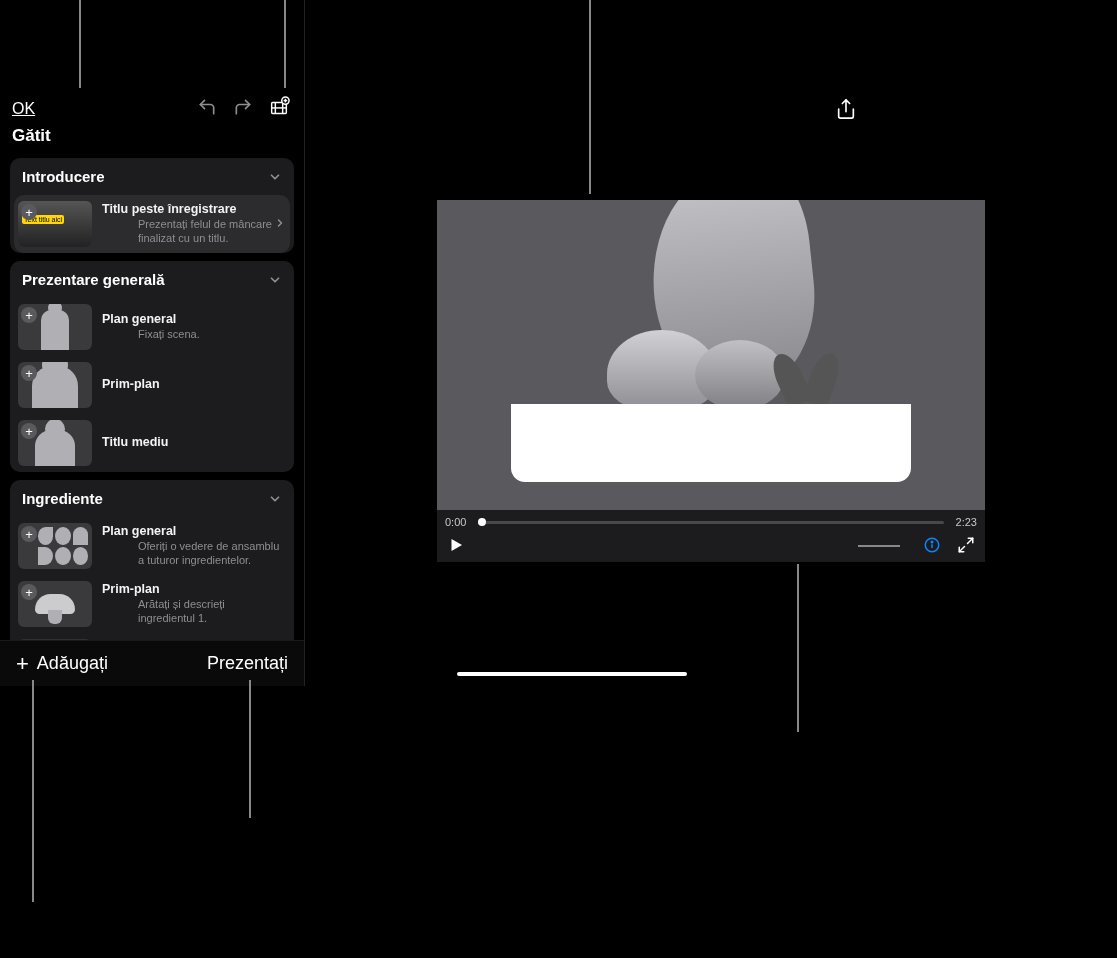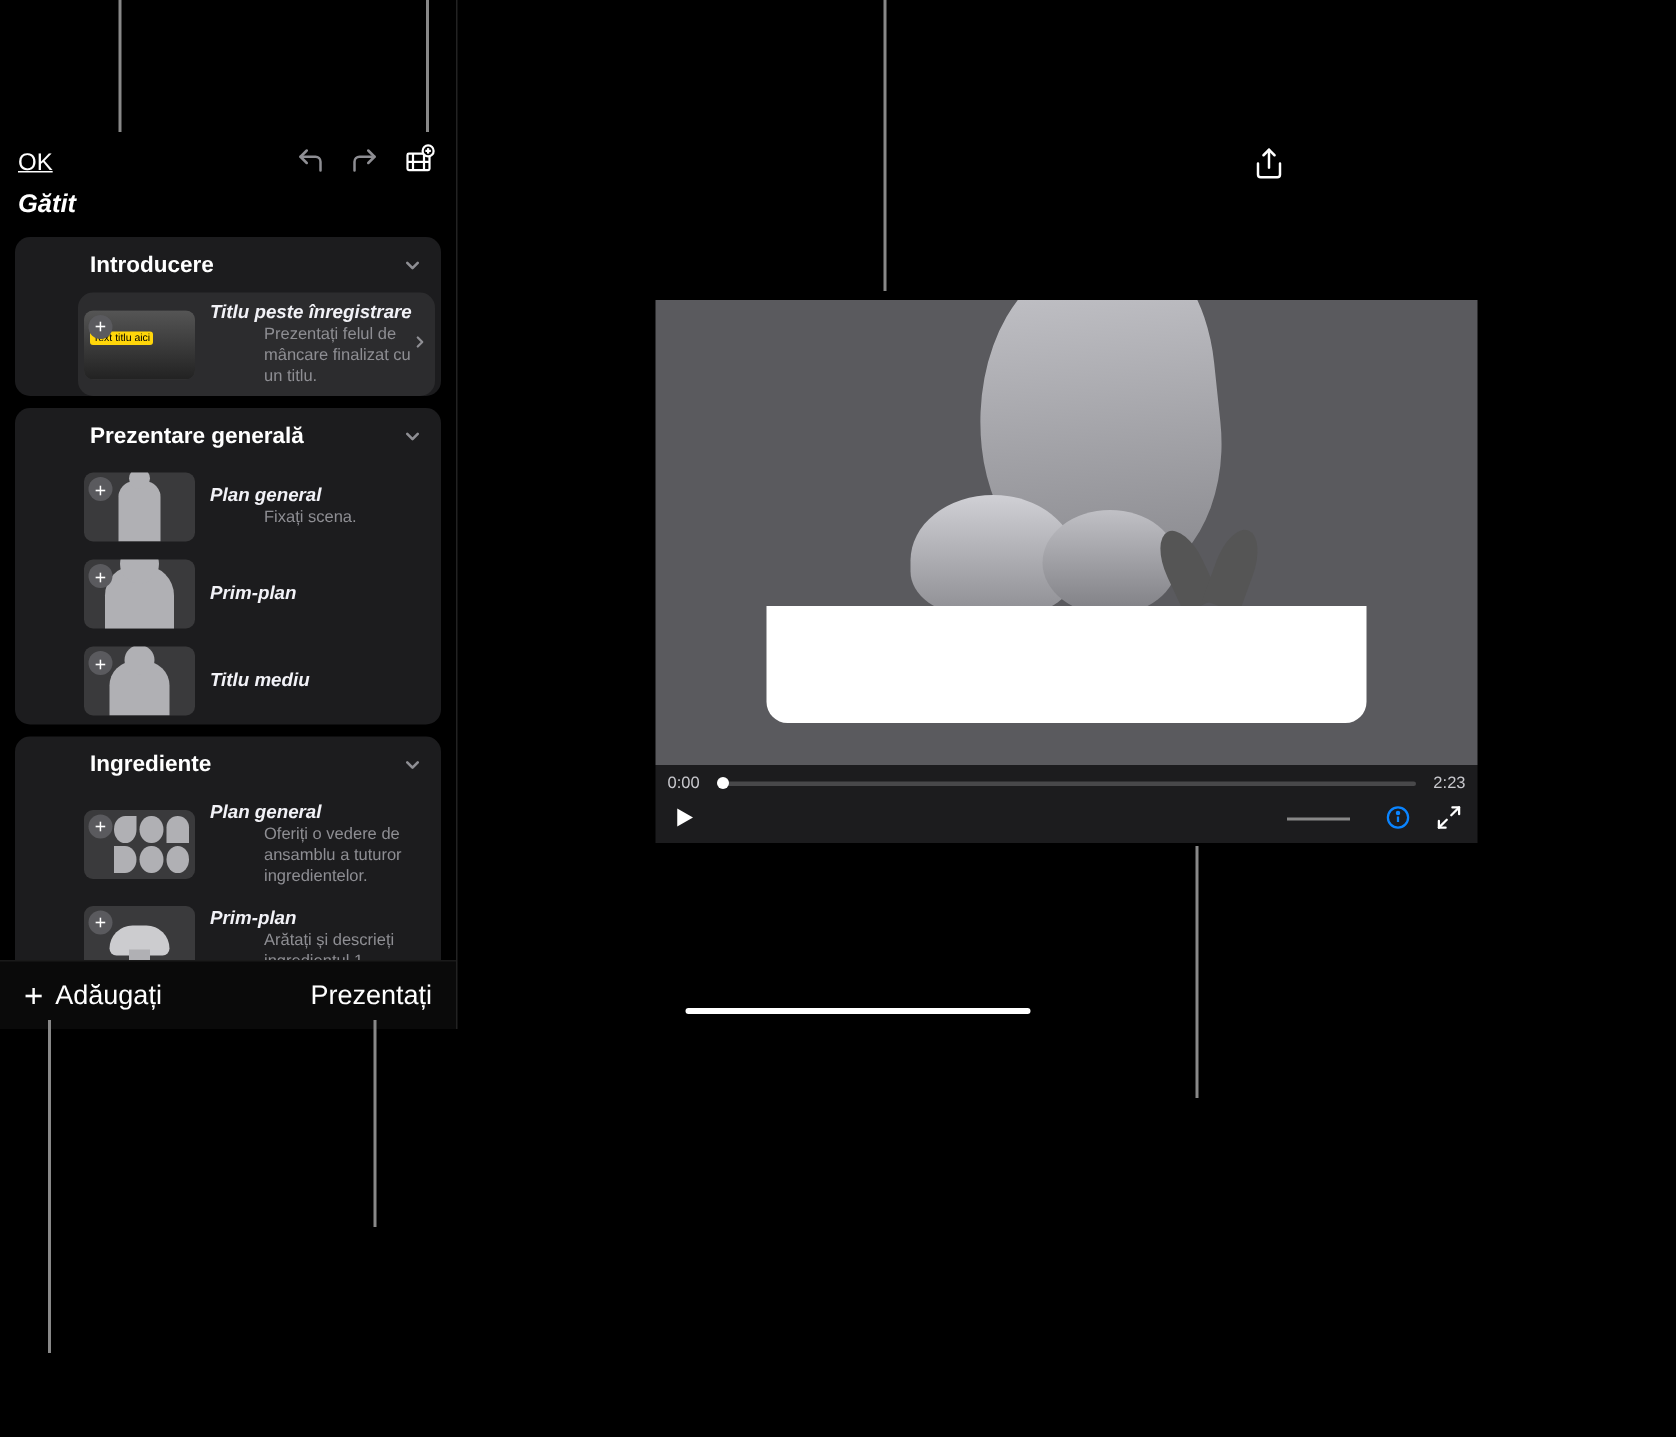--- a/index.html
+++ b/index.html
@@ -39,21 +39,20 @@
     left: 12px;
     text-decoration: underline;
   }
   .project-title {
     font-size: 17px;
     font-weight: 600;
     color: #fff;
     position: absolute;
     top: 126px;
     left: 12px;
-    font-style: italic;
   }
   .header-icons-sidebar {
     position: absolute;
     top: 96px;
     left: 196px;
     display: flex;
     gap: 14px;
     align-items: center;
   }
   .icon-btn { width: 22px; height: 22px; display: flex; align-items: center; justify-content: center; cursor: pointer; }
@@ -65,21 +64,20 @@
     padding: 0 10px 0 10px;
     margin-top: 158px;
   }
   .sidebar { position: relative; }
 
   .section {
     background: #1c1c1e;
     border-radius: 10px;
     margin-bottom: 8px;
     overflow: hidden;
-    padding-left: 38px;
   }
   .section-header {
     display: flex;
     align-items: center;
     justify-content: space-between;
     padding: 10px 12px;
     font-weight: 600;
     font-size: 15px;
     cursor: pointer;
   }
@@ -191,21 +189,21 @@
   .thumb-mushroom {
     position:absolute;left:50%;top:50%;transform:translate(-50%,-50%);
     width:40px;height:20px;background:#cccccf;border-radius:20px 20px 6px 6px;
   }
   .thumb-mushroom::after{
     content:"";position:absolute;bottom:-10px;left:50%;transform:translateX(-50%);
     width:14px;height:14px;background:#b0b0b4;border-radius:0 0 6px 6px;
   }
 
   .shot-text { flex:1; min-width:0; }
-  .shot-title { font-size: 12.5px; font-weight: 600; color:#f2f2f7; margin-bottom: 2px; font-style: italic; }
+  .shot-title { font-size: 12.5px; font-weight: 600; color:#f2f2f7; margin-bottom: 2px; }
   .shot-desc  { font-size: 11px; color:#8e8e93; line-height:1.25;margin-left:36px; }
 
   .sidebar-footer {
     height: 46px;
     display: flex;
     align-items: center;
     justify-content: space-between;
     padding: 0 16px;
     background: #0a0a0a;
     border-top: 1px solid #1a1a1a;

